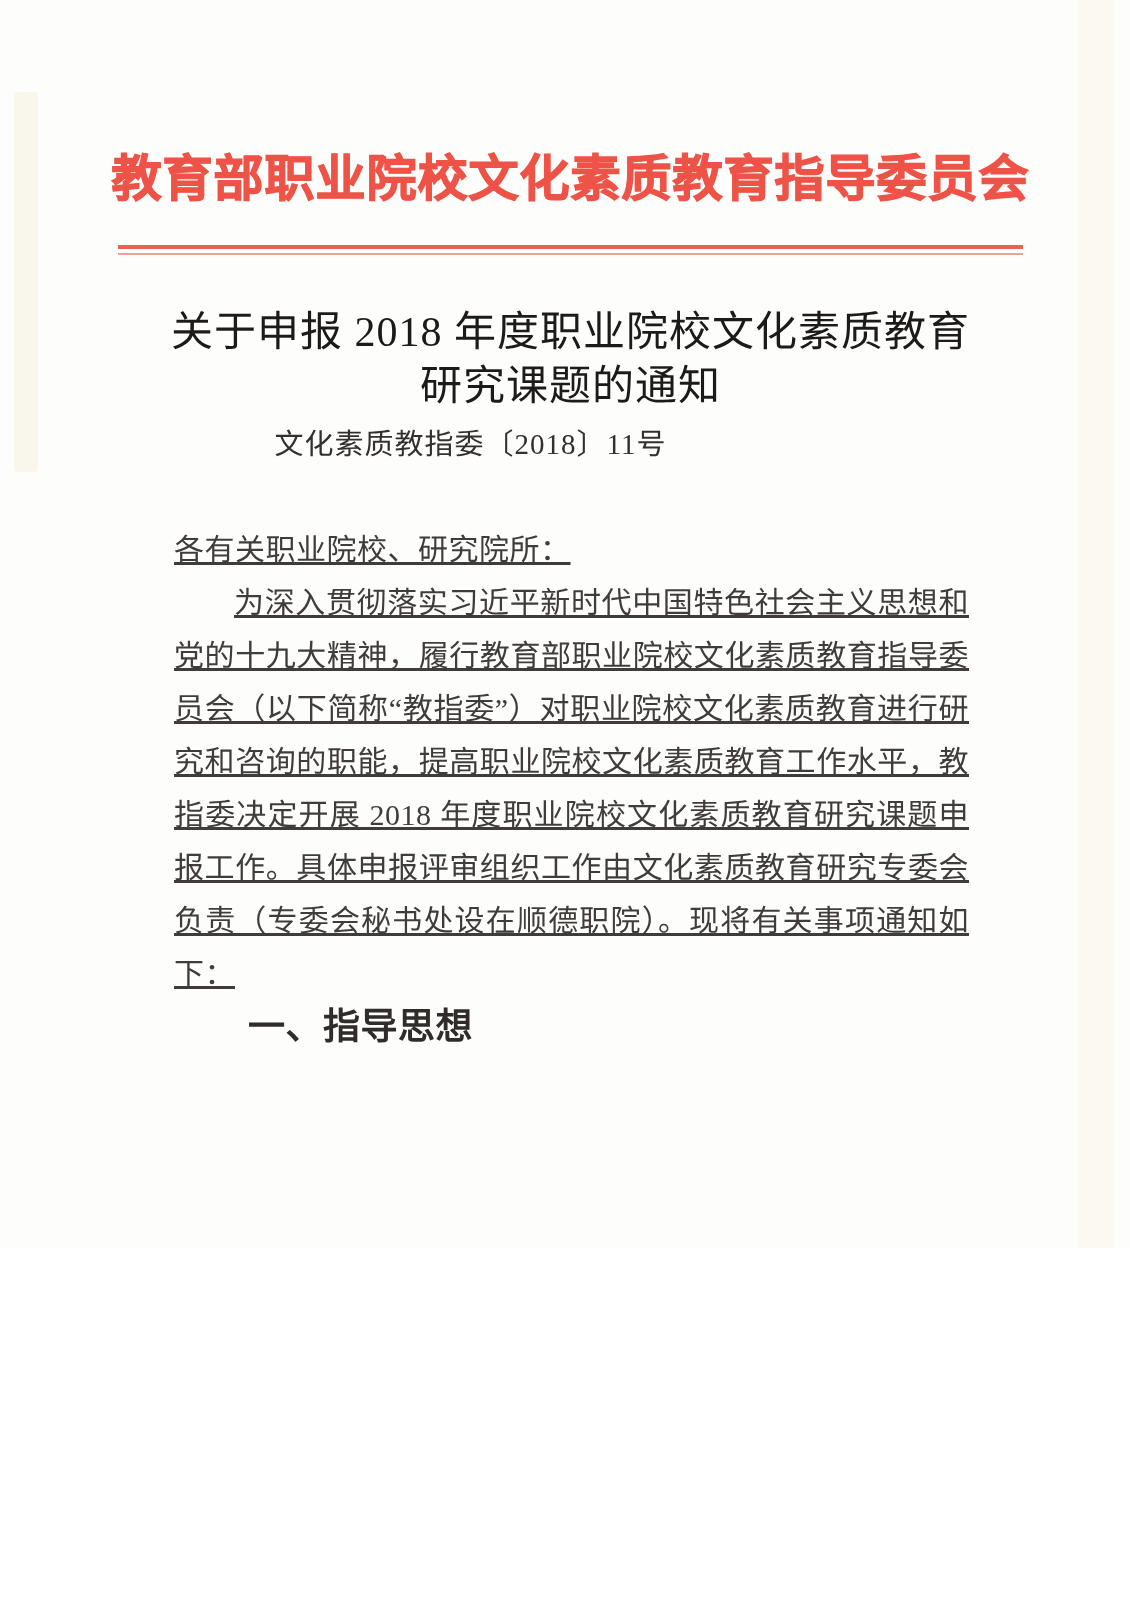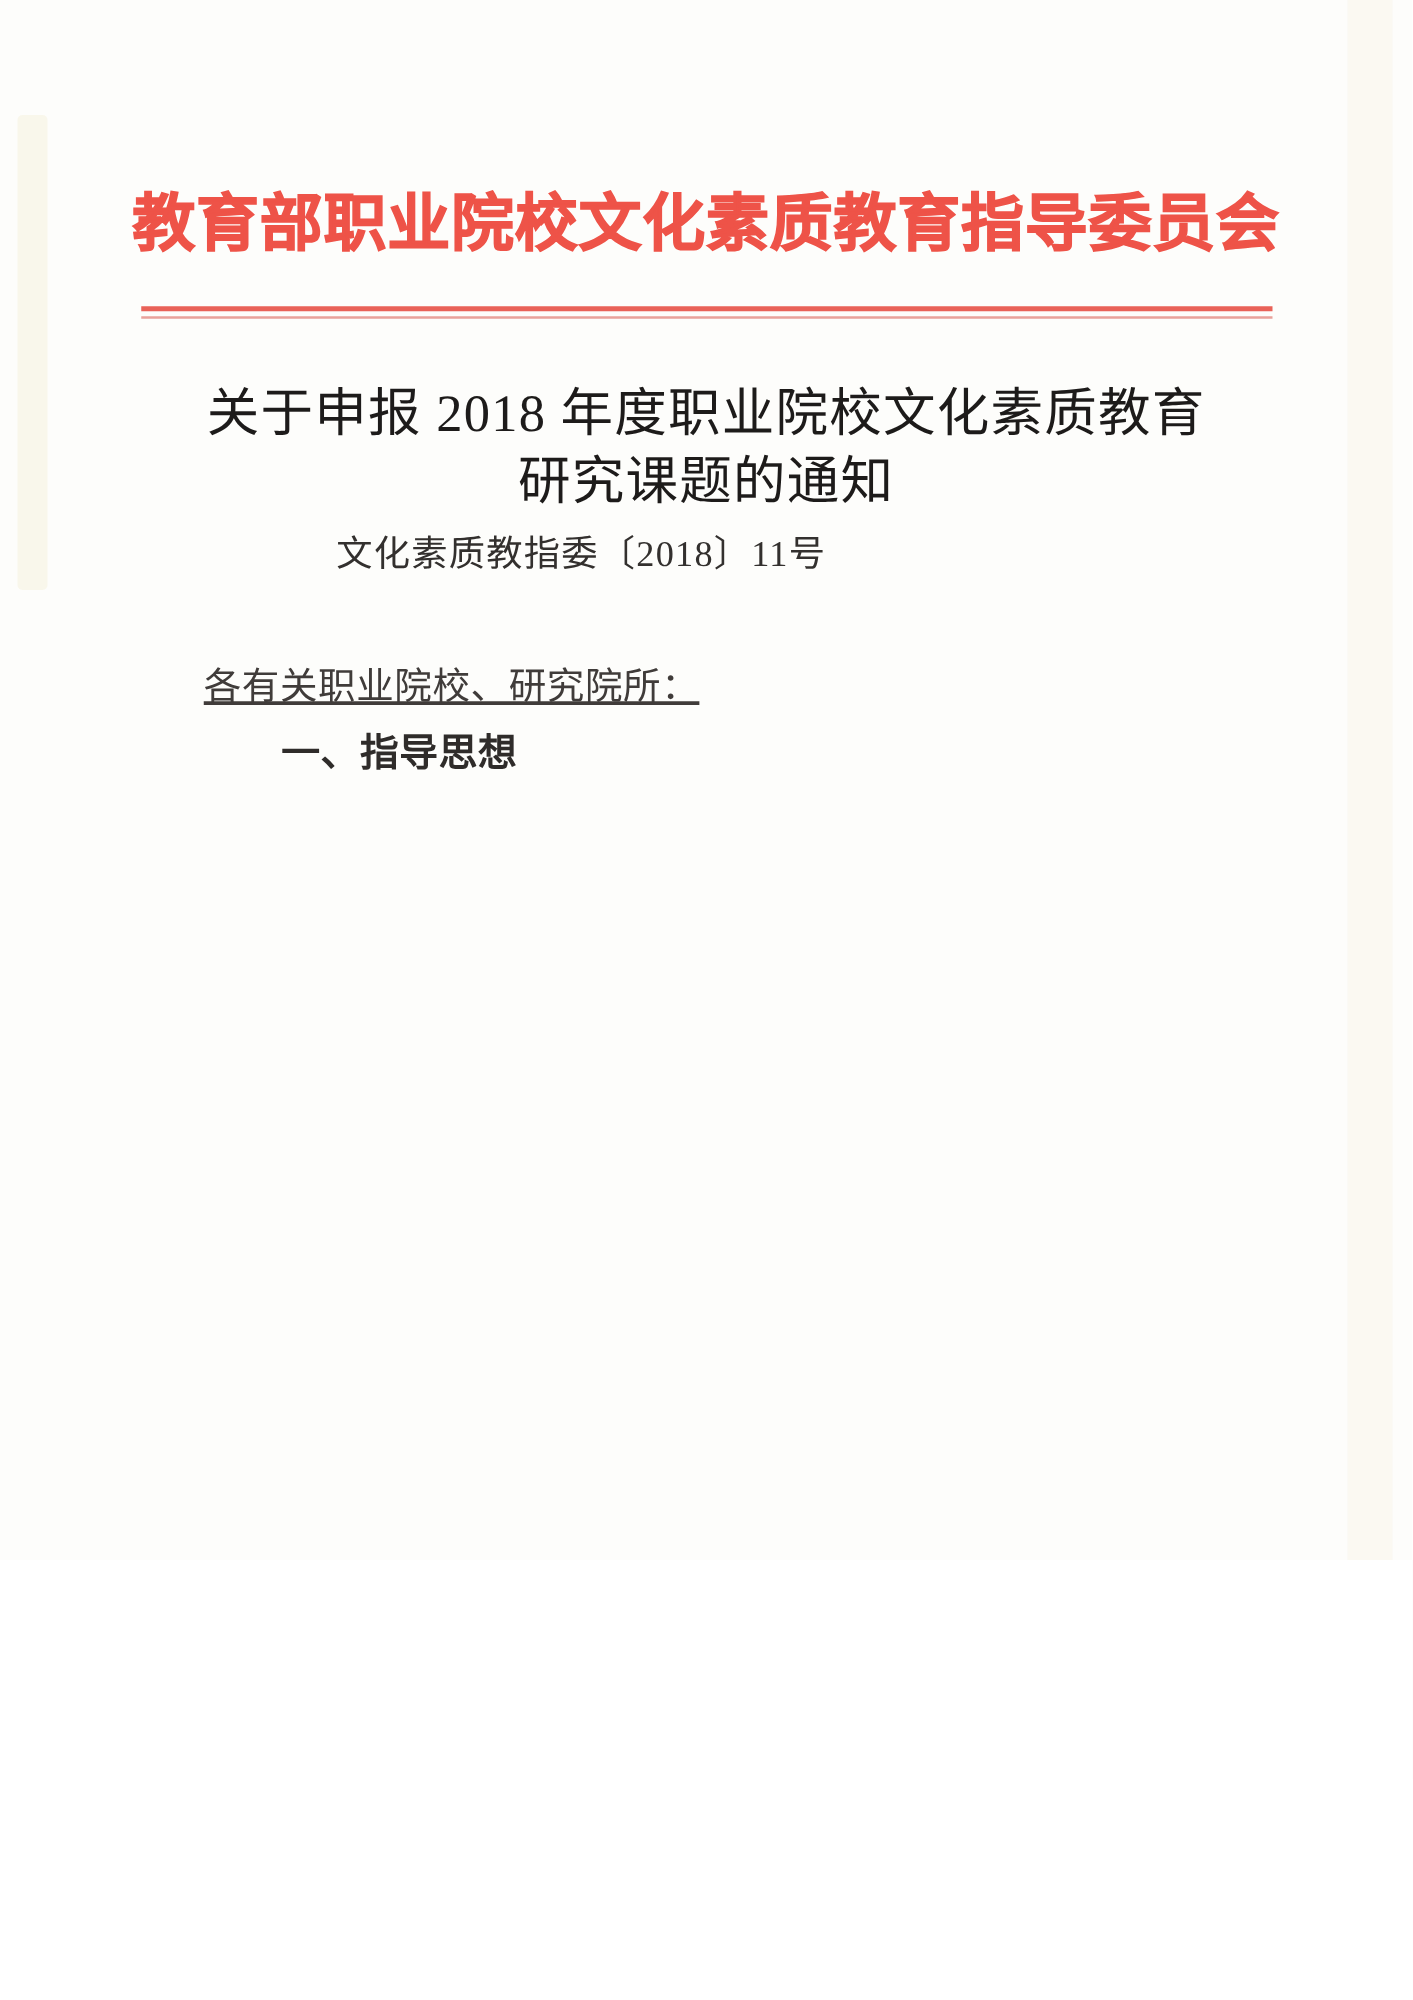--- a/index.html
+++ b/index.html
@@ -12,20 +12,21 @@
     --page-bg:#fdfdfb;
   }
   *{margin:0;padding:0;box-sizing:border-box;}
   html,body{background:#ffffff;}
   .page{
     position:relative;
     width:1130px;height:1248px;
     background:var(--page-bg);
     overflow:hidden;
     font-family:"Liberation Serif","DejaVu Serif",serif;
+    padding-left:11px;
   }
   
   .scan-edge-left{
     position:absolute;left:14px;top:92px;width:24px;height:380px;
     background:#f6f2df;opacity:.55;border-radius:4px;
   }
   .scan-edge-right{
     position:absolute;right:16px;top:0;width:36px;height:1600px;
     background:#f9f6ea;opacity:.5;
   }
@@ -74,21 +75,21 @@
     letter-spacing:.5px;
     color:var(--body-text);
     text-align:justify;
     text-align-last:left;
   }
   .body-text p{text-indent:2em;text-decoration:underline;}
   .body-text .salutation{text-indent:0;}
   .section-heading{
     font-family:"Liberation Sans","DejaVu Sans",sans-serif;
     font-weight:700;
-    font-size:31px;
+    font-size:37px;
     color:var(--heading-text);
     text-indent:2em;
     letter-spacing:.5px;
   }
   
   .footer-rule{
     position:absolute;left:100px;top:1450px;width:908px;
   }
   .footer-rule .thick{height:4px;background:var(--rule-red-thick);}
   .footer-rule .thin{height:2px;background:var(--rule-red-thin);margin-top:3px;}
@@ -117,20 +118,21 @@
 
   <div class="doc-title">
     <div>关于申报 2018 年度职业院校文化素质教育</div>
     <div>研究课题的通知</div>
   </div>
 
   <div class="doc-number">文化素质教指委〔2018〕11号</div>
 
   <div class="body-text">
     <p class="salutation">各有关职业院校、研究院所：</p>
+    <p>为深入贯彻落实习近平新时代中国特色社会主义思想和党的十九大精神，履行教育部职业院校文化素质教育指导委员会（以下简称“教指委”）对职业院校文化素质教育进行研究和咨询的职能，提高职业院校文化素质教育工作水平，教指委决定开展 2018 年度职业院校文化素质教育研究课题申报工作。具体申报评审组织工作由文化素质教育研究专委会负责（专委会秘书处设在顺德职院）。现将有关事项通知如下：</p>
     <div class="section-heading">一、指导思想</div>
   </div>
 
   <div class="footer-rule">
     <div class="thick"></div>
     <div class="thin"></div>
   </div>
 
   <div class="page-number">1</div>
 

